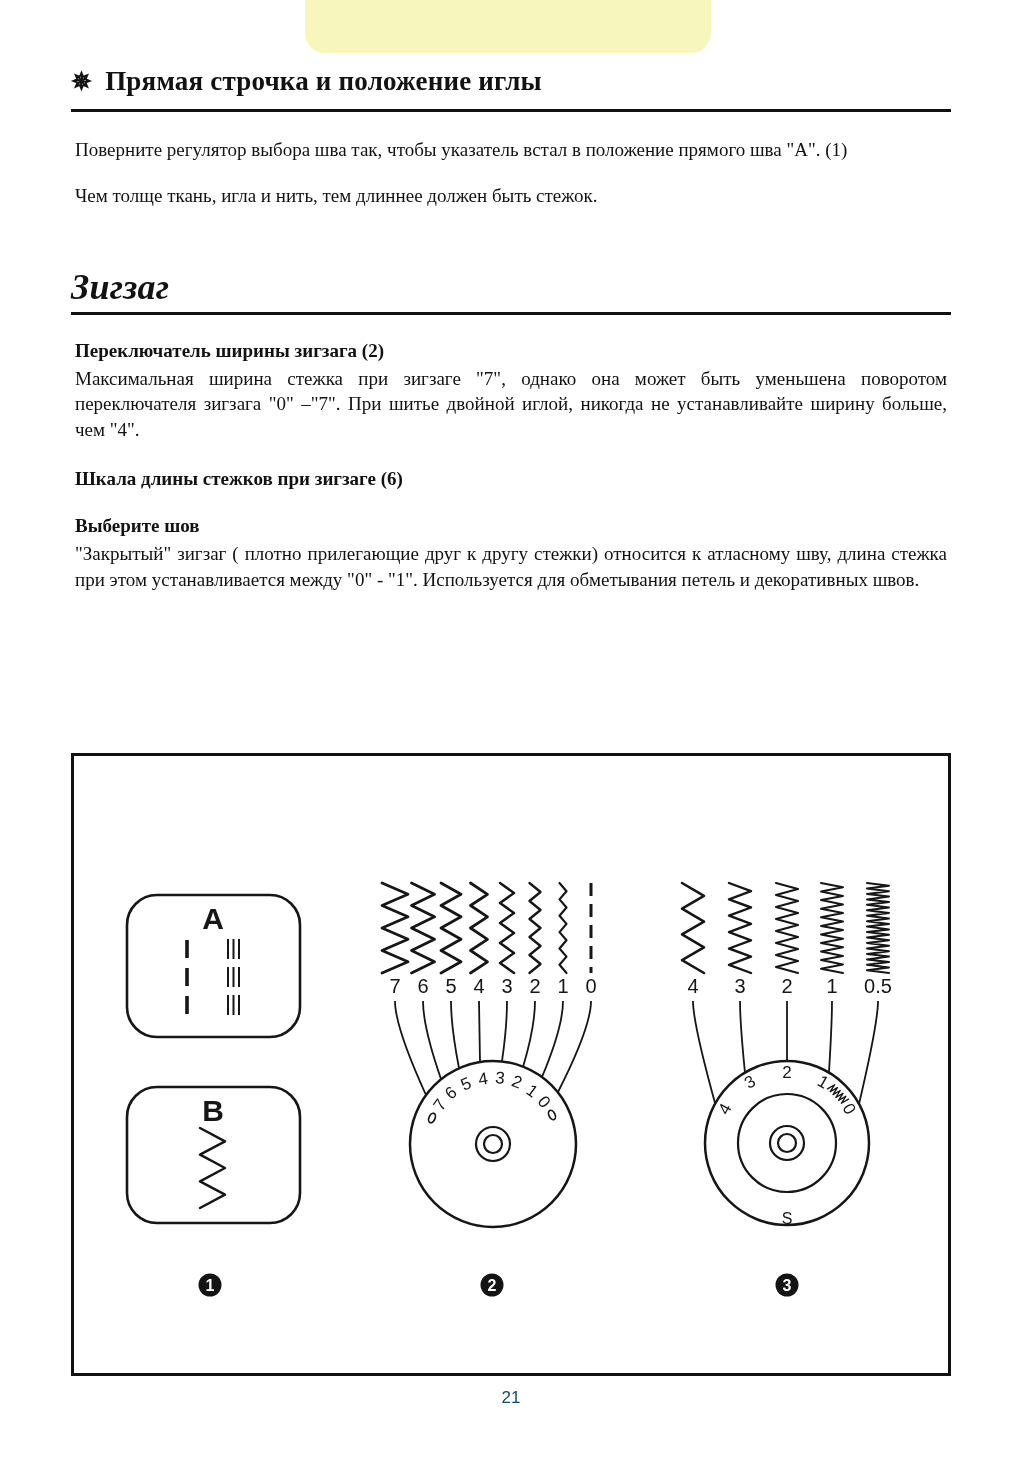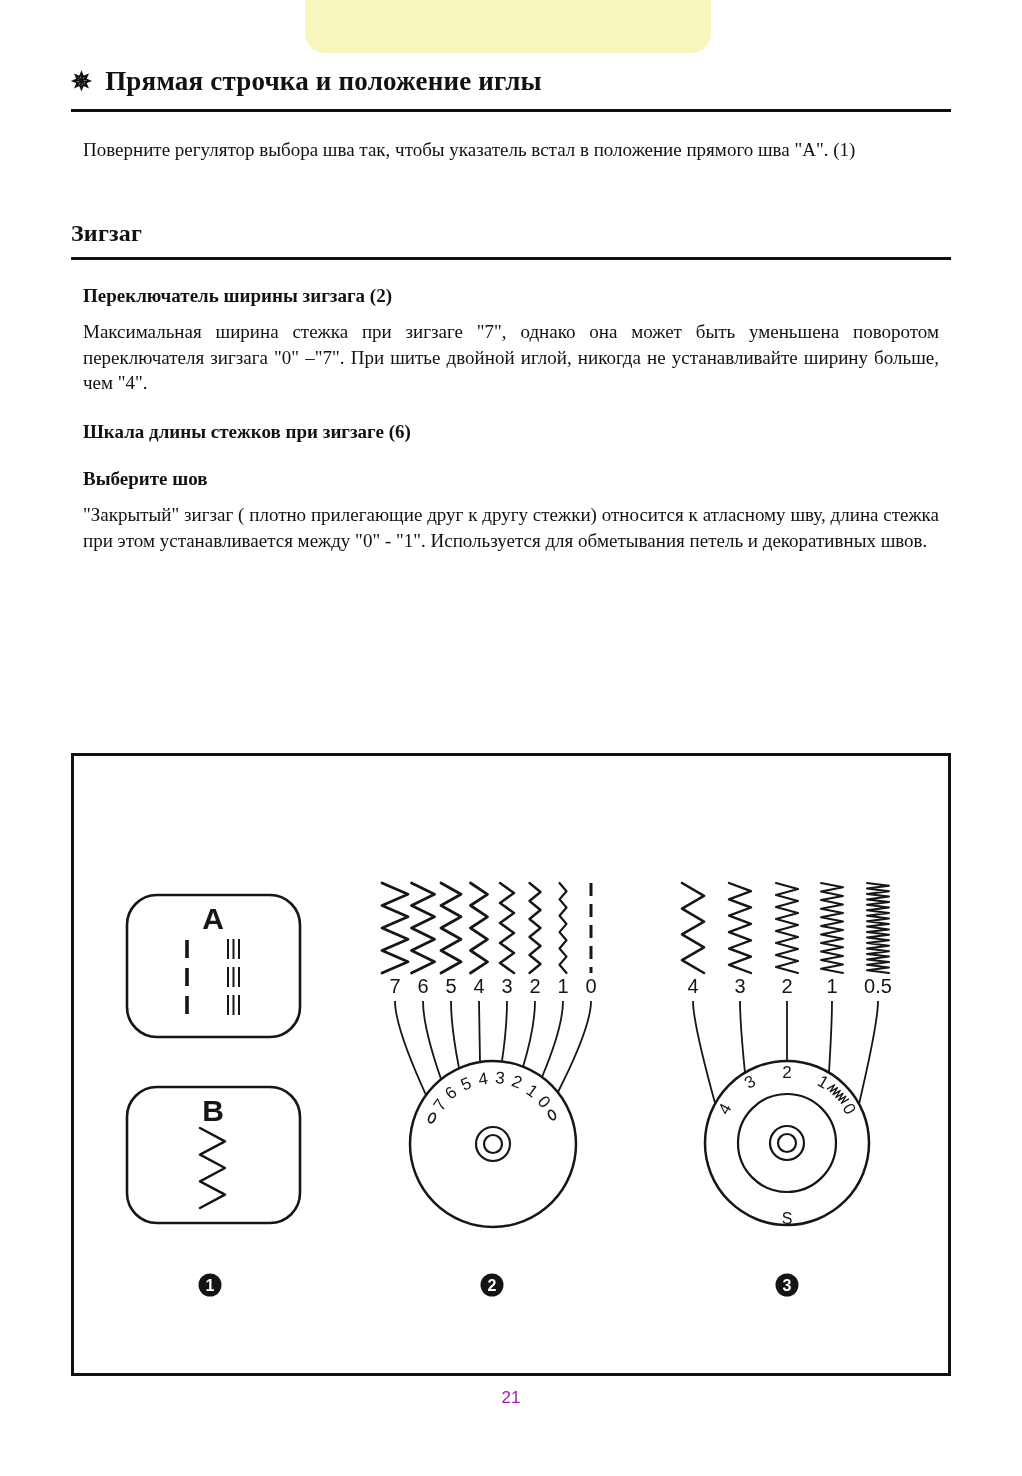--- a/index.html
+++ b/index.html
@@ -12,58 +12,59 @@
     position:absolute;left:305px;top:0;width:406px;height:53px;
     border-radius:0 0 20px 20px;
   }
   .content{padding:0 71px;position:relative;}
   h1{
     font-size:27px;font-weight:bold;margin:66px 0 12px 0;
     display:flex;align-items:center;letter-spacing:.2px;
   }
   .h-icon{font-size:25px;margin-right:13px;line-height:1;}
   .rule{border:none;border-top:3.5px solid #101010;margin:0;}
-  p{font-size:19px;line-height:1.36;margin:12px;}
+  p{font-size:19px;line-height:1.36;margin:4px;}
   .p1{margin-top:25px;}
   .pgap{margin-top:20px;}
   .just{text-align:justify;}
-  h2{font-size:24px;font-weight:bold;margin:57px 0 10px 0;letter-spacing:.2px;}
+  h2{font-size:36px;font-weight:bold;margin:57px 0 4px 0;letter-spacing:.2px;font-style:italic;}
   .intro{margin-top:26px;}
-  h3{font-size:19px;font-weight:bold;margin:25px 0 3px 12px;}
+  h3{font-size:19px;font-weight:bold;margin:25px 0 3px 4px;}
   .figure{position:absolute;left:71px;top:753px;width:880px;height:623px;}
   .figure svg{display:block;}
   .frame{fill:none;stroke:#111;stroke-width:3;}
   .ln{fill:none;stroke:#161616;}
   .zz{fill:none;stroke:#161616;stroke-linejoin:round;stroke-linecap:round;}
   .panel{fill:none;stroke:#161616;stroke-width:2.6;}
   .plabel{font:bold 30px "Liberation Sans",sans-serif;text-anchor:middle;fill:#161616;}
   .slabel{font:20px "Liberation Sans",sans-serif;text-anchor:middle;fill:#161616;}
   .dialnum{font:17px "Liberation Sans",sans-serif;text-anchor:middle;dominant-baseline:central;fill:#161616;}
   .snum{font:16px "Liberation Sans",sans-serif;text-anchor:middle;fill:#161616;}
   .badge{fill:#141414;}
   .badge-num{font:bold 16px "Liberation Sans",sans-serif;text-anchor:middle;fill:#ffffff;}
   .page-number{
     position:absolute;left:0;top:1388px;width:100%;text-align:center;
-    font-family:"Liberation Sans",sans-serif;font-size:17px;color:#a21caf;
+    font-family:"Liberation Sans",sans-serif;font-size:17px;color:#0c4a6e;
   }
 </style>
 </head>
 <body>
 
 <div class="highlight-band" style="background: rgb(246, 246, 189);"></div>
 
 <div class="content">
 
   <h1>
     <span class="h-icon">✵</span>
     <span>Прямая строчка и положение иглы</span>
   </h1>
   <hr class="rule">
 
   <p class="p1">Поверните регулятор выбора шва так, чтобы указатель встал в положение прямого шва "A". (1)</p>
+  <p class="pgap">Чем толще ткань, игла и нить, тем длиннее должен быть стежок.</p>
 
   <h2>Зигзаг</h2>
   <hr class="rule">
 
 
   <h3>Переключатель ширины зигзага (2)</h3>
   <p class="just">Максимальная ширина стежка при зигзаге "7", однако она может быть уменьшена поворотом переключателя зигзага "0" –"7". При шитье двойной иглой, никогда не устанавливайте ширину больше, чем "4".</p>
 
   <h3>Шкала длины стежков при зигзаге (6)</h3>
 

